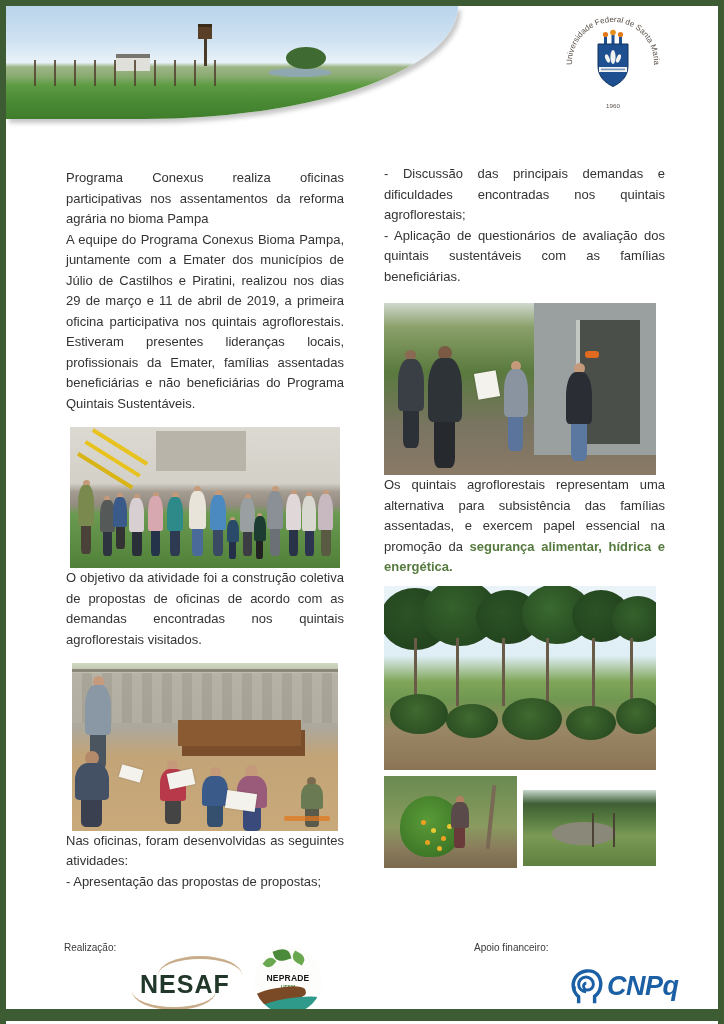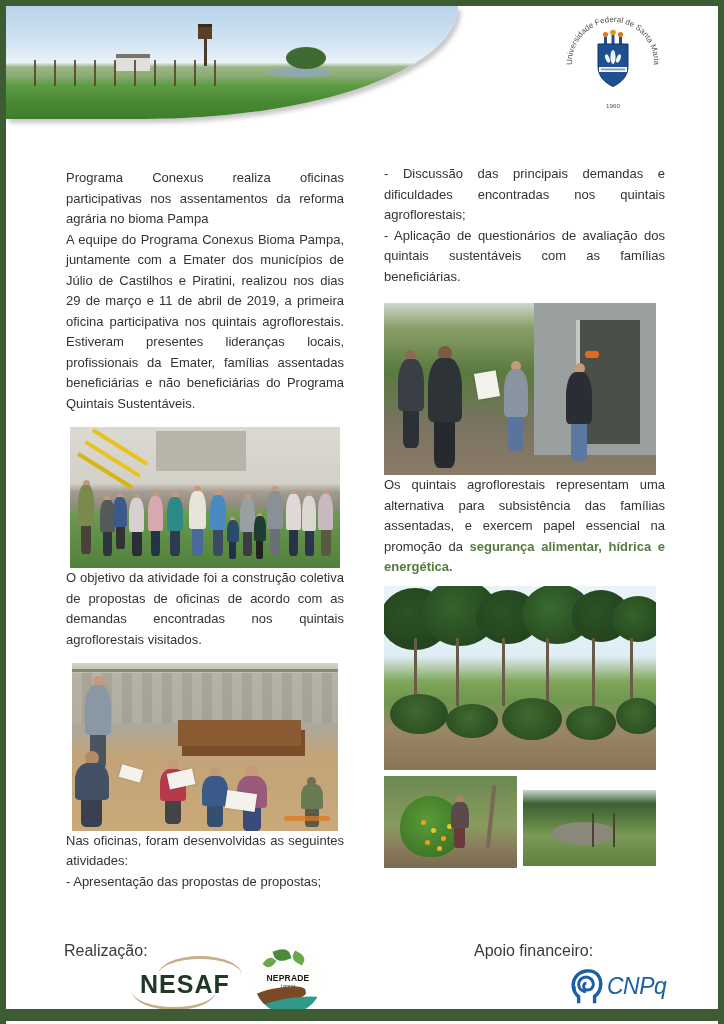--- a/index.html
+++ b/index.html
@@ -74,36 +74,36 @@
   .pp-post{position:absolute;top:30%;width:2px;height:45%;background:#4a4334;}
   .blob{position:absolute;border-radius:50%;}
   .trunk{position:absolute;background:#6a5a48;}
   
   .figs{position:absolute;inset:0;}
   .fig{position:absolute;display:flex;flex-direction:column;align-items:center;}
   .fh{border-radius:50%;}
   .fb{width:100%;flex:1.4;border-radius:38% 38% 14% 14%/45% 45% 10% 10%;margin-top:-2px;}
   .fl{width:62%;flex:1;border-radius:0 0 22% 22%;}
   
-  .f-label{position:absolute;font-size:16px;color:#3a3a3a;}
+  .f-label{position:absolute;font-size:10px;color:#3a3a3a;}
   .realizacao{left:58px;top:936px;}
   .apoio{left:468px;top:936px;}
   .nesaf{position:absolute;left:126px;top:950px;width:116px;height:54px;}
   .nesaf-text{position:absolute;left:8px;top:14px;font-size:25px;font-weight:800;letter-spacing:1px;color:#21372a;}
   .nesaf-arc{position:absolute;width:84px;height:16px;border:0;}
   .na-top{left:26px;top:0;border-top:3px solid #c9ac8a;border-radius:50%/100% 100% 0 0;}
   .na-bot{left:0;bottom:0;border-bottom:3px solid #c9ac8a;border-radius:50%/0 0 100% 100%;}
   .neprade{position:absolute;left:248px;top:940px;width:68px;height:68px;border-radius:50%;overflow:hidden;background:#fdfdfb;}
   .np-leaf{position:absolute;border-radius:0 60% 0 60%;background:#4a8a3a;}
   .np-earth{position:absolute;bottom:16%;left:-6%;width:82%;height:22%;background:#7a4a26;border-radius:50% 50% 40% 60%;transform:rotate(-10deg);}
   .np-water{position:absolute;bottom:-6%;left:2%;width:108%;height:30%;background:#2f9a8a;border-radius:60% 40% 50% 50%;transform:rotate(-6deg);}
   .np-name{position:absolute;left:0;right:0;top:40%;text-align:center;font-size:8.5px;font-weight:800;color:#161616;letter-spacing:.2px;}
   .np-sub{position:absolute;left:0;right:0;top:56%;text-align:center;font-size:5px;font-weight:bold;color:#4a8a3a;}
   .cnpq{position:absolute;left:562px;top:960px;display:flex;align-items:center;gap:3px;}
-  .cnpq-text{font-size:23px;font-weight:400;font-style:italic;color:#1b5fa5;letter-spacing:-.5px;}
+  .cnpq-text{font-size:27px;font-weight:700;font-style:italic;color:#1b5fa5;letter-spacing:-.5px;}
   .bottom-band{position:absolute;left:-6px;right:-6px;bottom:3px;height:12px;background:#3e5c34;}
 </style>
 </head>
 <body>
 
 <div class="page">
 
   <div class="header-photo">
     <div class="hp-pond"></div>
     <div class="hp-shed"></div>

